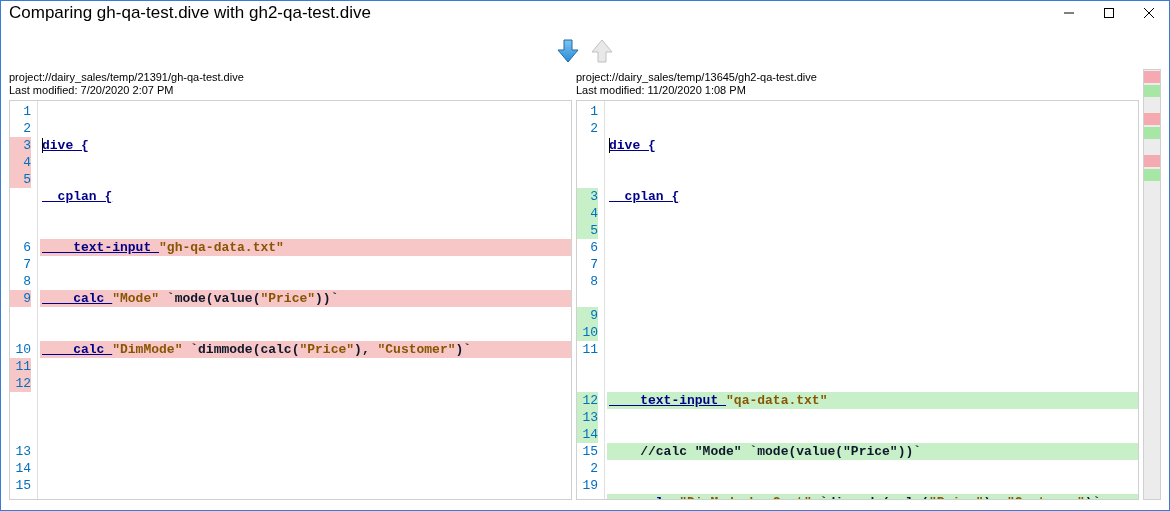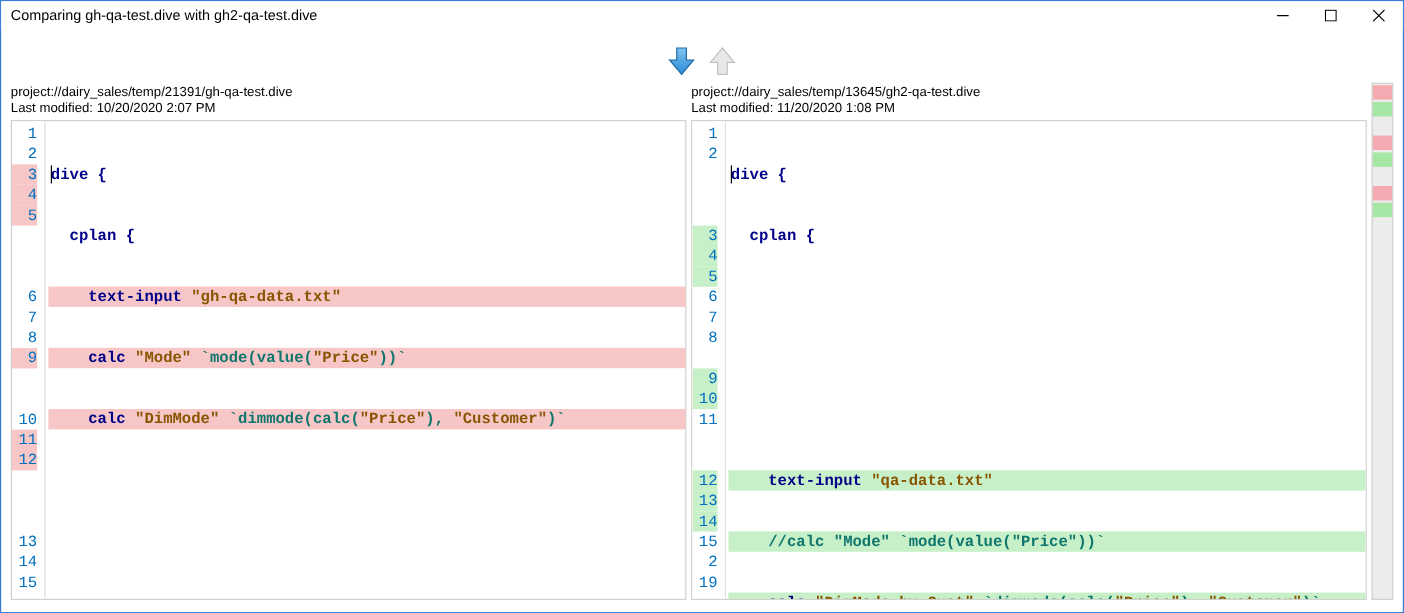--- a/index.html
+++ b/index.html
@@ -12,21 +12,21 @@
   overflow: hidden;
   border: 1px solid #3a7bd5;
 }
 .titlebar {
   height: 24px;
   display: flex;
   align-items: center;
   padding: 0 0 0 8px;
   background: #fff;
   color: #000;
-  font-size: 12px;
+  font-size: 17px;
 }
 .titlebar .title { flex: 1; }
 .win-controls { display: flex; }
 .win-btn {
   width: 40px; height: 24px;
   display: flex; align-items: center; justify-content: center;
   font-family: "Segoe UI Symbol", sans-serif;
   font-size: 11px;
   color: #000;
 }
@@ -98,23 +98,23 @@
 .codeline {
   height: 17px;
   padding-left: 2px;
   position: relative;
 }
 .hl-del { background: #f7c6c6; }
 .hl-del-gutter { background: #f7c6c6; }
 .hl-add { background: #c8f0c8; }
 .hl-add-gutter { background: #c8f0c8; }
 
-.tok-kw { color: #008; font-weight: 700; }
+.tok-kw { color: #008; font-weight: 700; text-decoration: underline; }
 .tok-str { color: #850; font-weight: 700; }
-.tok-plain { color: #0f766e; font-weight: 700; }
+.tok-plain { color: #0f172a; font-weight: 700; }
 .caret::before { content:""; position:absolute; left:2px; top:1px; width:1px; height:15px; background:#000; }
 
 .minimap {
   width: 18px;
   background: #ececec;
   border: 1px solid #d0d0d0;
   display: flex;
   flex-direction: column;
 }
 .mm-slot { flex: 0 0 auto; height: 12px; margin: 1px 0; }
@@ -164,21 +164,21 @@
       <path d="M12 2 l10 12 h-6 v10 h-8 v-10 h-6 z" fill="#e8e8e8" stroke="#c0c0c0" stroke-width="1"></path>
     </svg>
   </div>
 </div>
 
 <div class="content">
 
   <div class="pane">
     <div class="pane-header">
       <div>project://dairy_sales/temp/21391/gh-qa-test.dive</div>
-      <div>Last modified: 10/20/2020 2:07 PM</div>
+      <div>Last modified: 7/20/2020 2:07 PM</div>
     </div>
     <div class="editor-wrap">
       <div class="gutter">
         <div class="ln gutternum">1</div>
         <div class="ln gutternum">2</div>
         <div class="ln gutternum hl-del-gutter">3</div>
         <div class="ln gutternum hl-del-gutter">4</div>
         <div class="ln gutternum hl-del-gutter">5</div>
         <div class="ln">&nbsp;</div>
         <div class="ln">&nbsp;</div>

